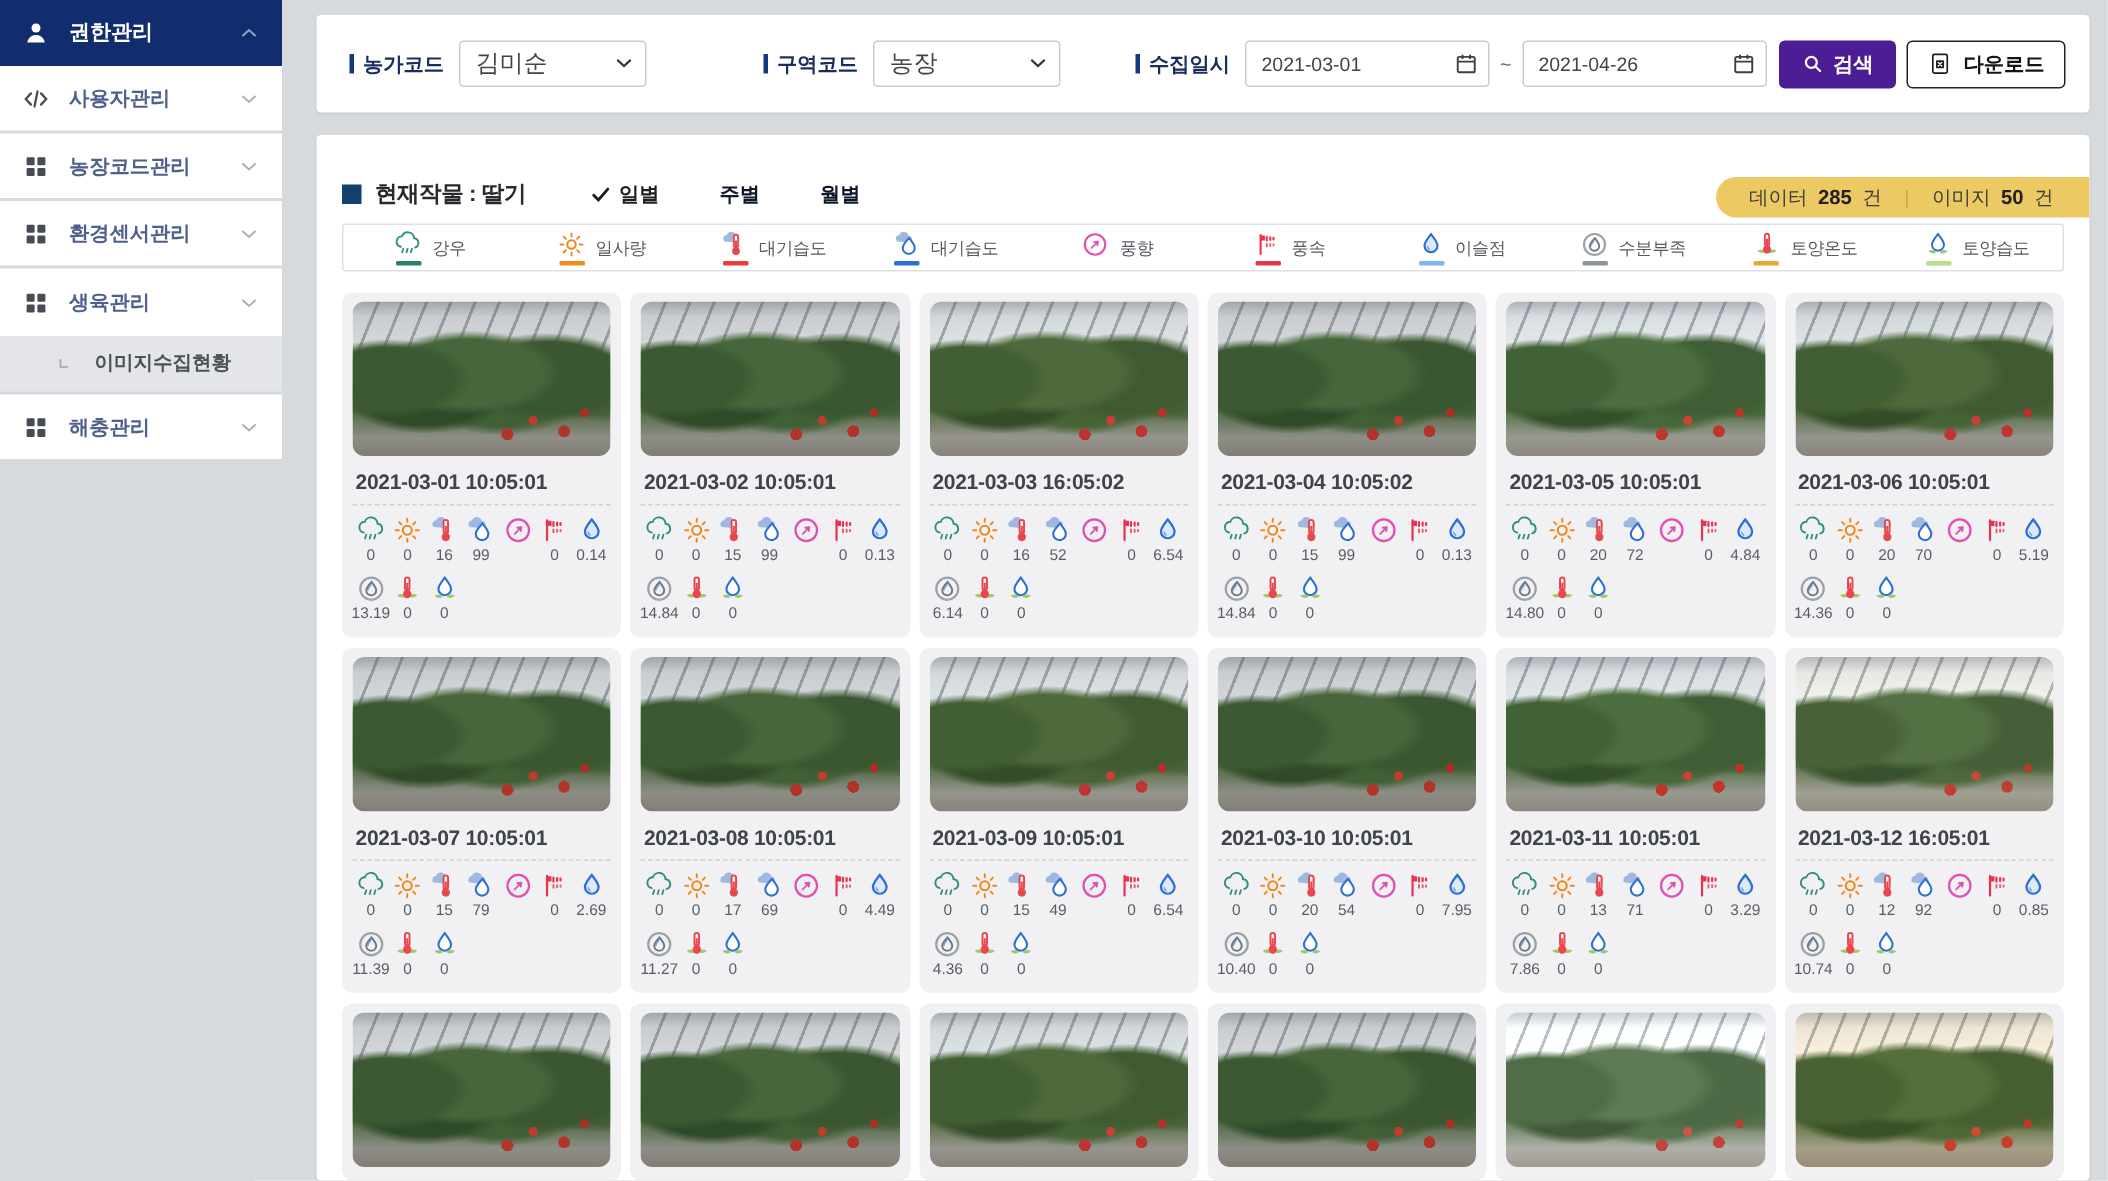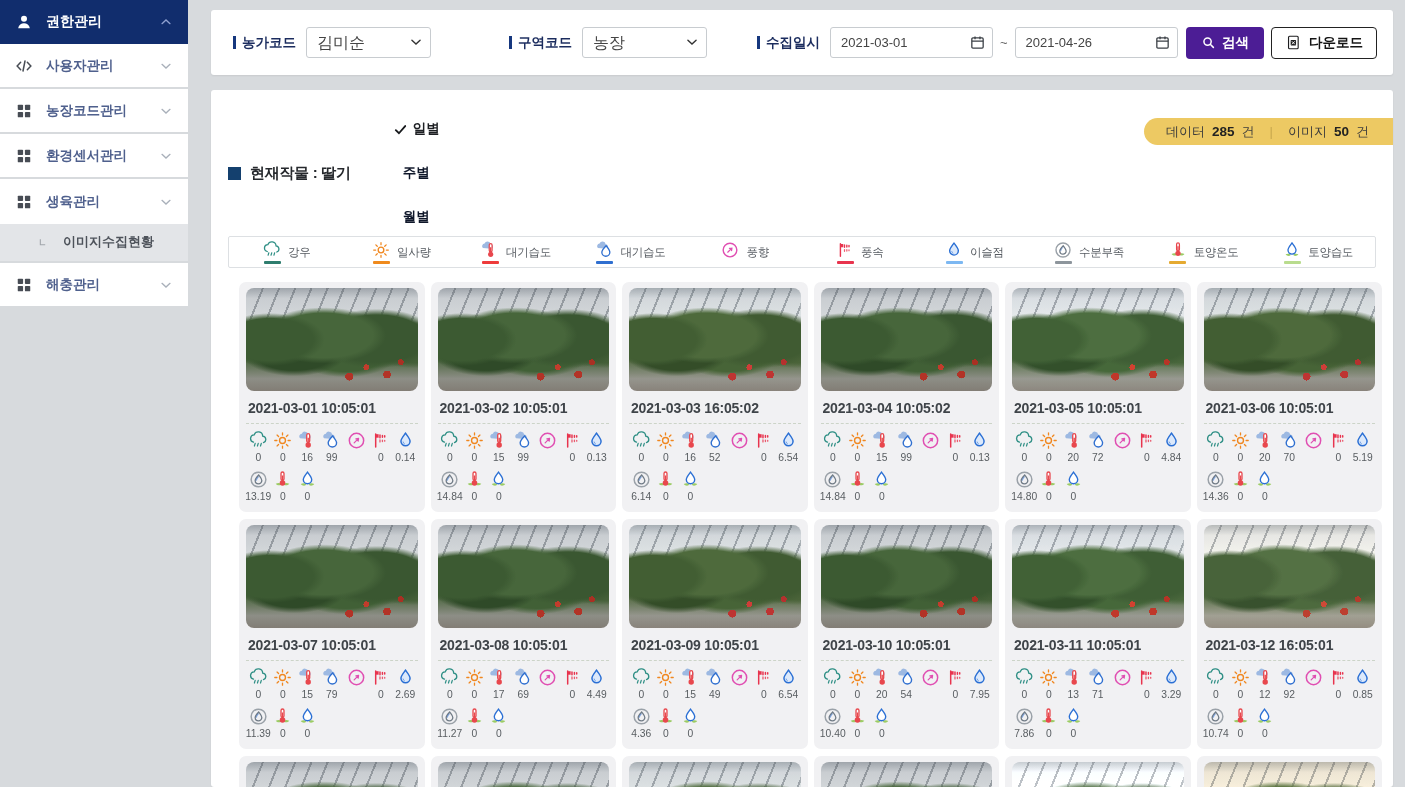--- a/index.html
+++ b/index.html
@@ -58,21 +58,21 @@
     gap:7px; cursor:pointer; font-family:"Liberation Sans",sans-serif; }
   .btn-dl .b-ic { width:17px; height:17px; display:inline-flex; }
   .b-ic svg { width:100%; height:100%; }
 
   
   .main-card { position:absolute; left:211px; top:90px; width:1182px; height:697px;
     background:#fff; border-radius:3px; box-shadow:0 1px 2px rgba(0,0,0,.07); overflow:hidden; }
   .head-row { margin:30px 17px 0; display:flex; align-items:center; }
   .crop-sq { width:13px; height:13px; background:#14406e; margin-right:9px; }
   .crop-lbl { font-weight:bold; font-size:15px; color:#26292d; letter-spacing:-.3px; }
-  .tabs { display:flex; align-items:center; margin-left:42px; gap:26px;flex-direction:column; }
+  .tabs { display:flex; align-items:center; margin-left:42px; gap:40px; }
   .tab { font-size:13.5px; color:#0f172a; font-weight:bold; cursor:pointer;
     display:flex; align-items:center; gap:5px; }
   .tab.selected { color:#1d1f23; }
   .tab .chk { width:15px; height:15px; display:inline-flex; }
   .tab .chk svg { width:100%; height:100%; }
   .count-badge { position:absolute; right:0; top:28px; height:27px; background:#edc963;
     border-radius:14px 0 0 14px; display:flex; align-items:center; padding:0 24px 0 22px;
     font-size:13px; color:#3c3c3c; gap:7px; }
   .count-badge b { font-size:13.5px; color:#222; }
   .count-badge .cdivider { color:#c7a84e; margin:0 8px; }
@@ -80,21 +80,21 @@
   .legend-bar { margin:10px 17px 0; height:32px; border:1px solid #dde0e3; border-radius:2px;
     display:flex; align-items:center; }
   .leg { flex:1; display:flex; align-items:center; justify-content:center; gap:6px; }
   .lstack { display:flex; flex-direction:column; align-items:center; }
   .lic { width:20px; height:20px; display:inline-flex; }
   .lic svg { width:100%; height:100%; }
   .lbar { width:17px; height:3px; margin-top:1px; border-radius:1px; }
   .llbl { font-size:11.5px; color:#555a60; letter-spacing:-.3px; }
 
   
-  .grid { margin:14px 28px 0; display:grid; grid-template-columns:repeat(6,1fr); gap:7px 6px; }
+  .grid { margin:14px 17px 0; display:grid; grid-template-columns:repeat(6,1fr); gap:7px 6px; }
   .card { background:#f1f1f3; border-radius:7px; padding:6px 7px 9px; cursor:pointer; }
   .photo { height:103px; border-radius:8px;
     background:
       radial-gradient(4px 4px at 82% 84%, #b23327 98%, rgba(0,0,0,0)),
       radial-gradient(3px 3px at 70% 77%, #c23c2c 98%, rgba(0,0,0,0)),
       radial-gradient(3px 3px at 90% 72%, #a93023 98%, rgba(0,0,0,0)),
       radial-gradient(4px 4px at 60% 86%, #b23327 98%, rgba(0,0,0,0)),
       radial-gradient(70px 34px at 14% 50%, #3c5a32 62%, rgba(60,90,50,0) 78%),
       radial-gradient(80px 36px at 45% 46%, #47663b 62%, rgba(71,102,59,0) 78%),
       radial-gradient(80px 38px at 76% 49%, #3a5731 62%, rgba(58,87,49,0) 78%),

